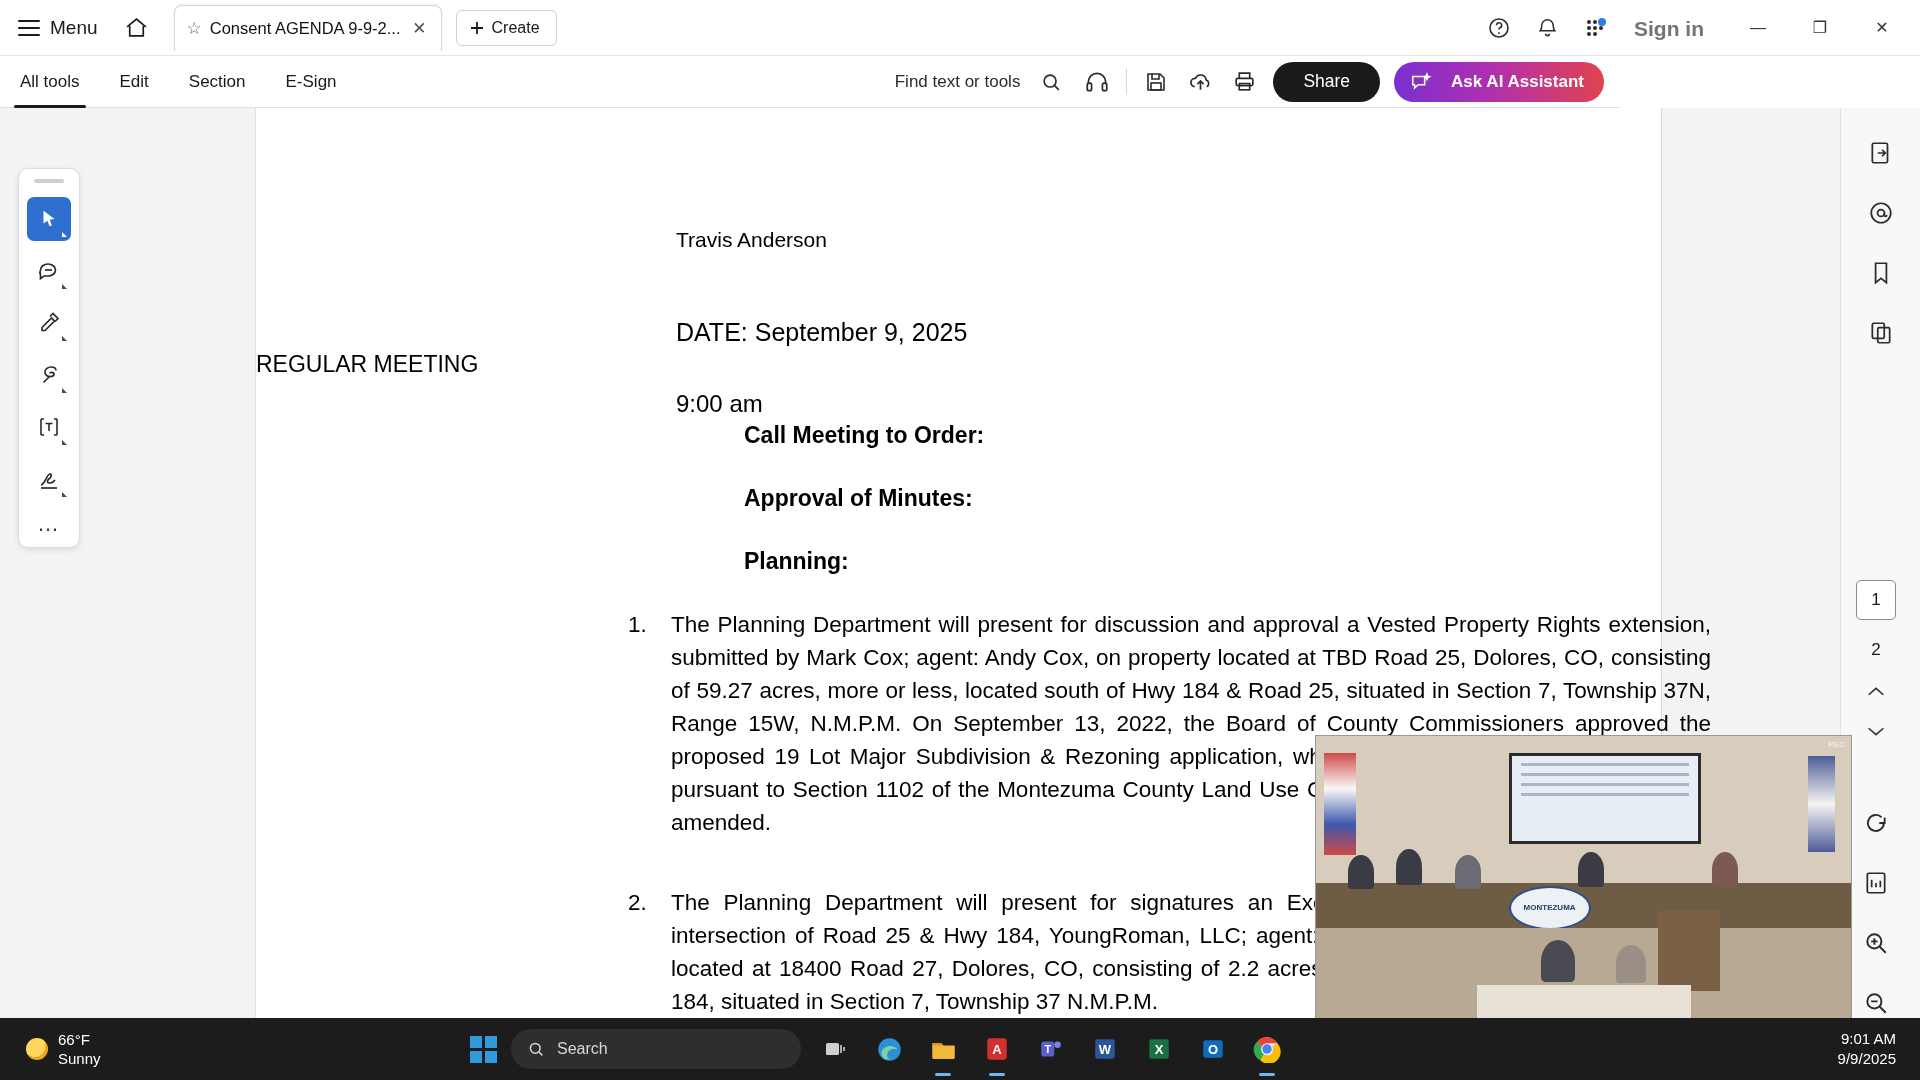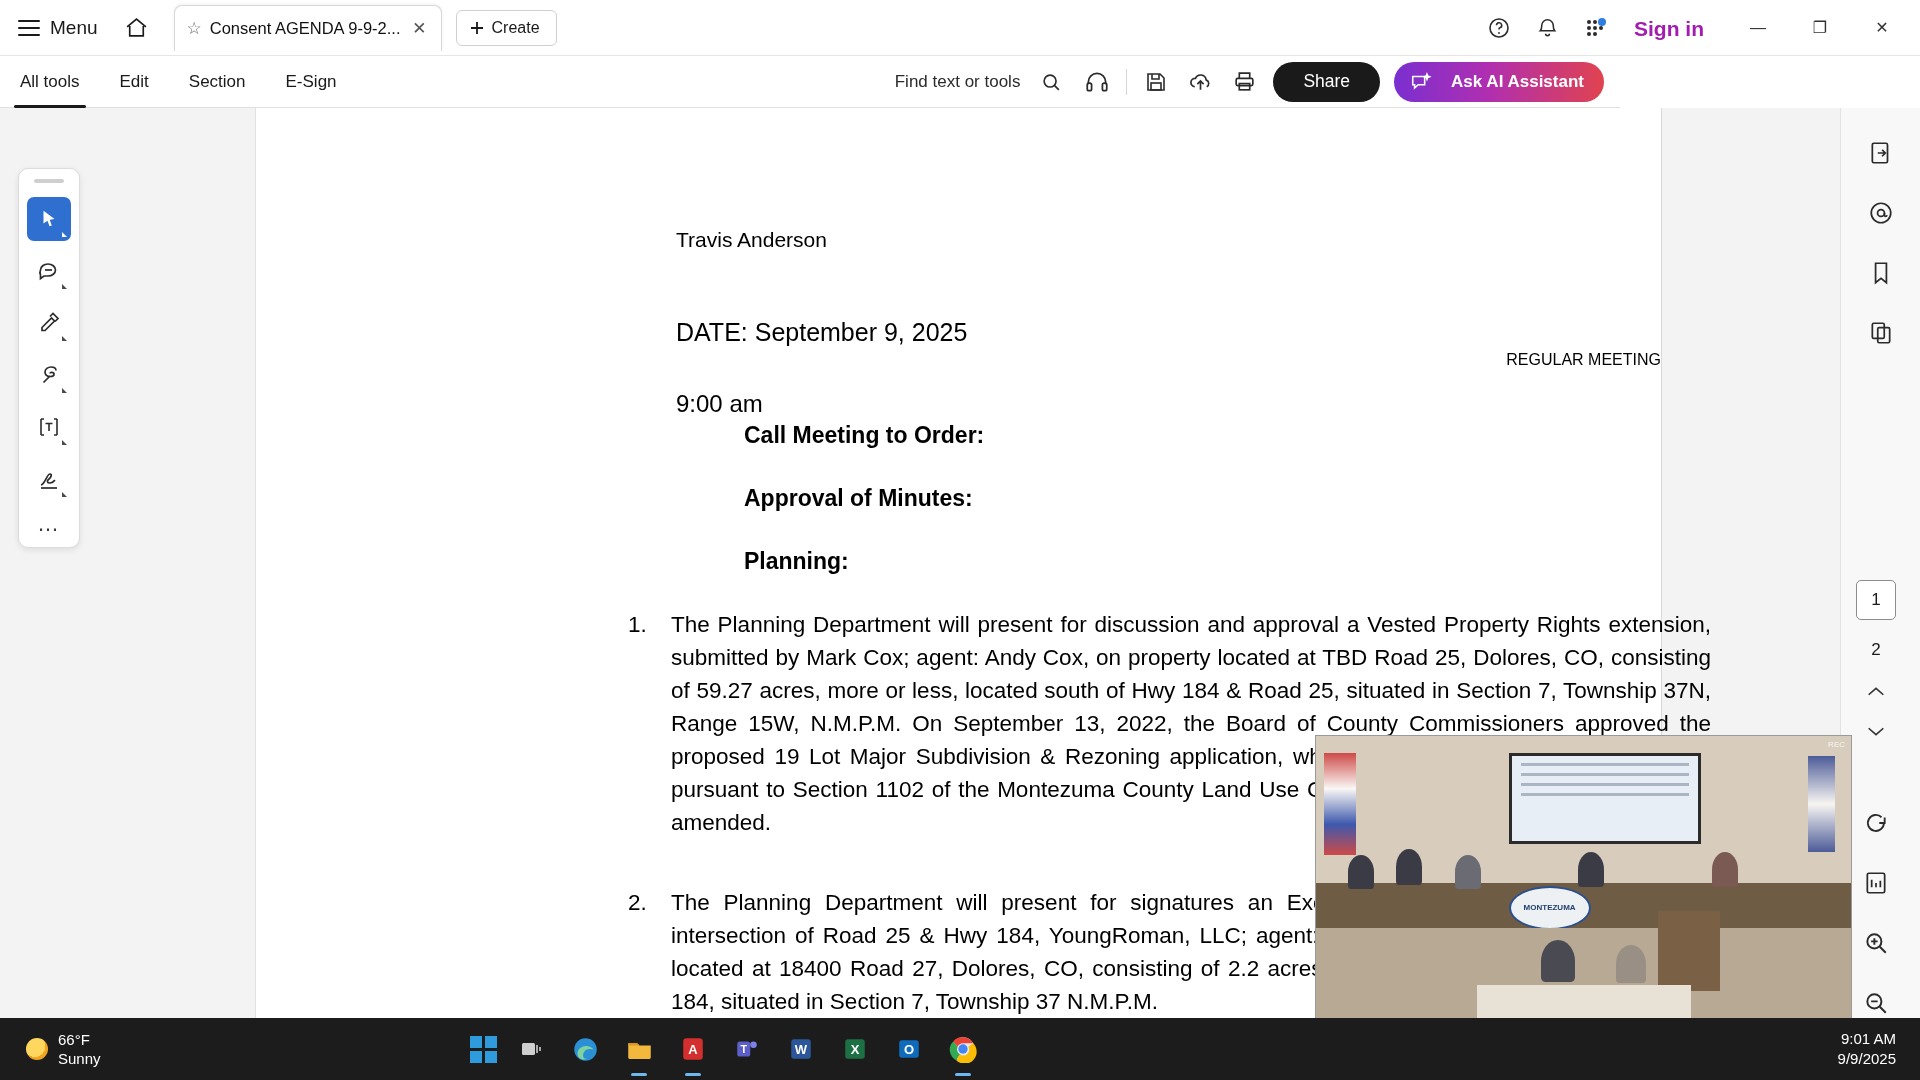--- a/index.html
+++ b/index.html
@@ -31,21 +31,21 @@
   .tab .star { color: #6b6b6b; font-size: 17px; }
   .tab .tab-title { font-size: 16.5px; color: #111; white-space: nowrap; overflow: hidden; max-width: 190px; }
   .tab .tab-close { margin-left: auto; font-size: 17px; color: #555; cursor: pointer; padding: 0 4px; }
   .create-btn {
     margin-left: 14px; height: 36px; padding: 0 16px 0 12px; border: 1px solid #d0d0d0;
     border-radius: 6px; background: #fff; display: flex; align-items: center; gap: 7px;
     font-size: 16px; color: #1a1a1a; cursor: pointer;
   }
   .tb-right { margin-left: auto; display: flex; align-items: center; gap: 18px; padding-right: 16px; }
   .icon-btn { width: 30px; height: 30px; display: flex; align-items: center; justify-content: center; cursor: pointer; color: #2b2b2b; }
-  .signin { font-size: 21px; font-weight: bold; color: #a21caf; margin: 3px 14px 0 6px; cursor: pointer; }
+  .signin { font-size: 21px; font-weight: bold; color: #737373; margin: 3px 14px 0 6px; cursor: pointer; }
   .win-btn { width: 44px; height: 40px; display: flex; align-items: center; justify-content: center; cursor: pointer; color: #333; font-size: 16px; }
   .notif-dot { position: absolute; width: 8px; height: 8px; background: #2f7de1; border-radius: 50%; margin: -12px 0 0 14px; }
 
   
   .toolbar {
     position: absolute; top: 56px; left: 0; width: 1620px; height: 52px;
     background: #ffffff; border-bottom: 1px solid #e0e0e0;
     display: flex; align-items: center;
   }
   .tool-tabs { display: flex; align-items: center; height: 52px; }
@@ -83,21 +83,21 @@
   .doc-area { position: absolute; top: 108px; left: 256px; width: 1584px; height: 910px; background: #f3f3f3; overflow: hidden; }
   .page {
     position: absolute; left: 0; top: 0; width: 1406px; height: 910px;
     background: #ffffff; border-right: 1px solid #d9d9d9;
     padding: 0 60px;
   }
   .doc-text { color: #000; }
   .line-name { position: absolute; left: 420px; top: 120px; font-size: 21px; }
   .agenda-title { position: absolute; left: 0; right: 0; top: 180px; text-align: center; font-size: 24px; }
   .date-line { position: absolute; left: 420px; top: 210px; font-size: 25px; }
-  .regular-meeting { position: absolute; left: 8px; right: 0; top: 243px; text-align: right; font-size: 16px; }
+  .regular-meeting { position: absolute; left: 0; right: 0; top: 243px; text-align: left; font-size: 23px; }
   .time-line { position: absolute; left: 420px; top: 282px; font-size: 24px; }
   .hdr { position: absolute; left: 488px; font-size: 23px; font-weight: bold; }
   .hdr1 { top: 314px; } .hdr2 { top: 377px; } .hdr3 { top: 440px; }
   .item { position: absolute; left: 415px; width: 1040px; font-size: 22.5px; line-height: 33px; text-align: justify; }
   .item .num { position: absolute; left: -43px; top: 0; }
   .item1 { top: 500px; }
   .item2 { top: 778px; }
 
   
   .right-rail { position: absolute; top: 108px; left: 1840px; width: 80px; height: 910px; background: #f8f8f8; border-left: 1px solid #e2e2e2; display: flex; flex-direction: column; align-items: center; padding-top: 22px; gap: 14px; }
@@ -447,20 +447,27 @@
     </div>
 
     <div class="tb-center">
       <div class="win-logo">
           <i></i>
           <i></i>
           <i></i>
           <i></i>
         </div>
 
+      <div class="search-pill">
+        <svg width="18" height="18" viewBox="0 0 24 24" fill="none" stroke="#d7d7d7" stroke-width="2">
+            <circle cx="11" cy="11" r="6.5"></circle>
+            <path d="M16 16l4.5 4.5"></path>
+          </svg>
+        <span>Search</span>
+      </div>
 
       <div class="tb-app">
         <svg width="24" height="24" viewBox="0 0 24 24" fill="none" stroke="#cfcfcf" stroke-width="1.6">
             <rect x="3" y="6" width="13" height="12" rx="1.5" fill="#cfcfcf" stroke="none"></rect>
             <path d="M18 8v8"></path>
             <path d="M21 10v4"></path>
           </svg>
       </div>
       <div class="tb-app">
         <svg width="27" height="27" viewBox="0 0 24 24">

